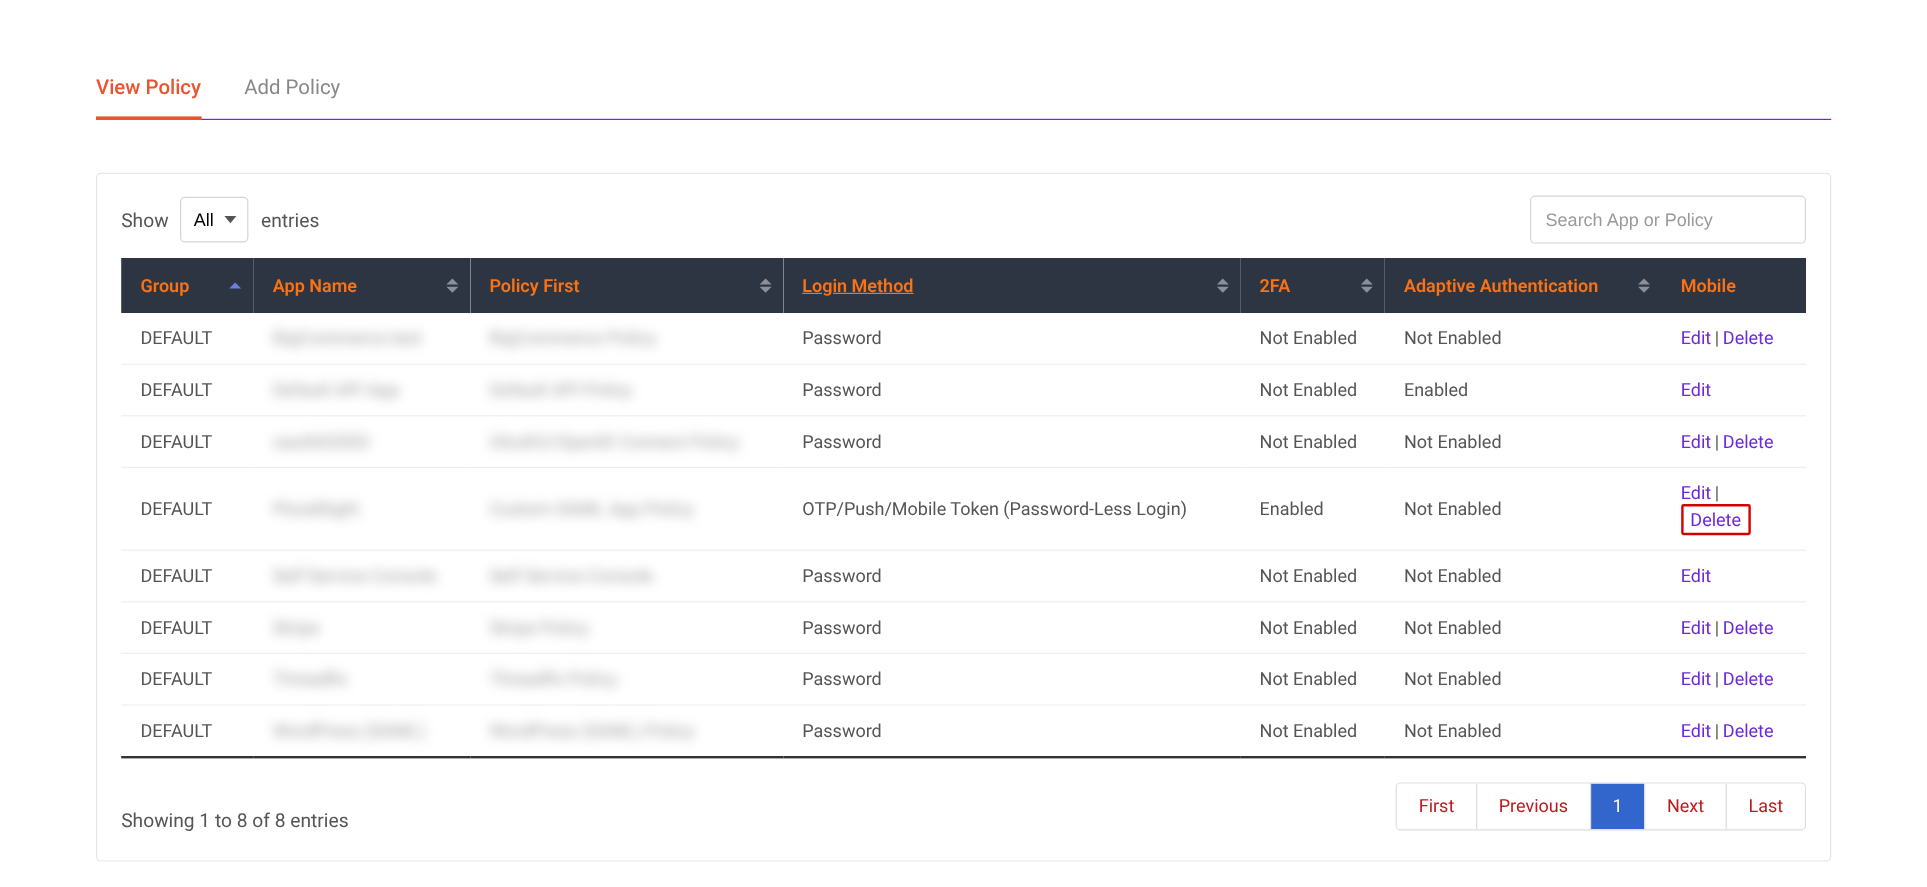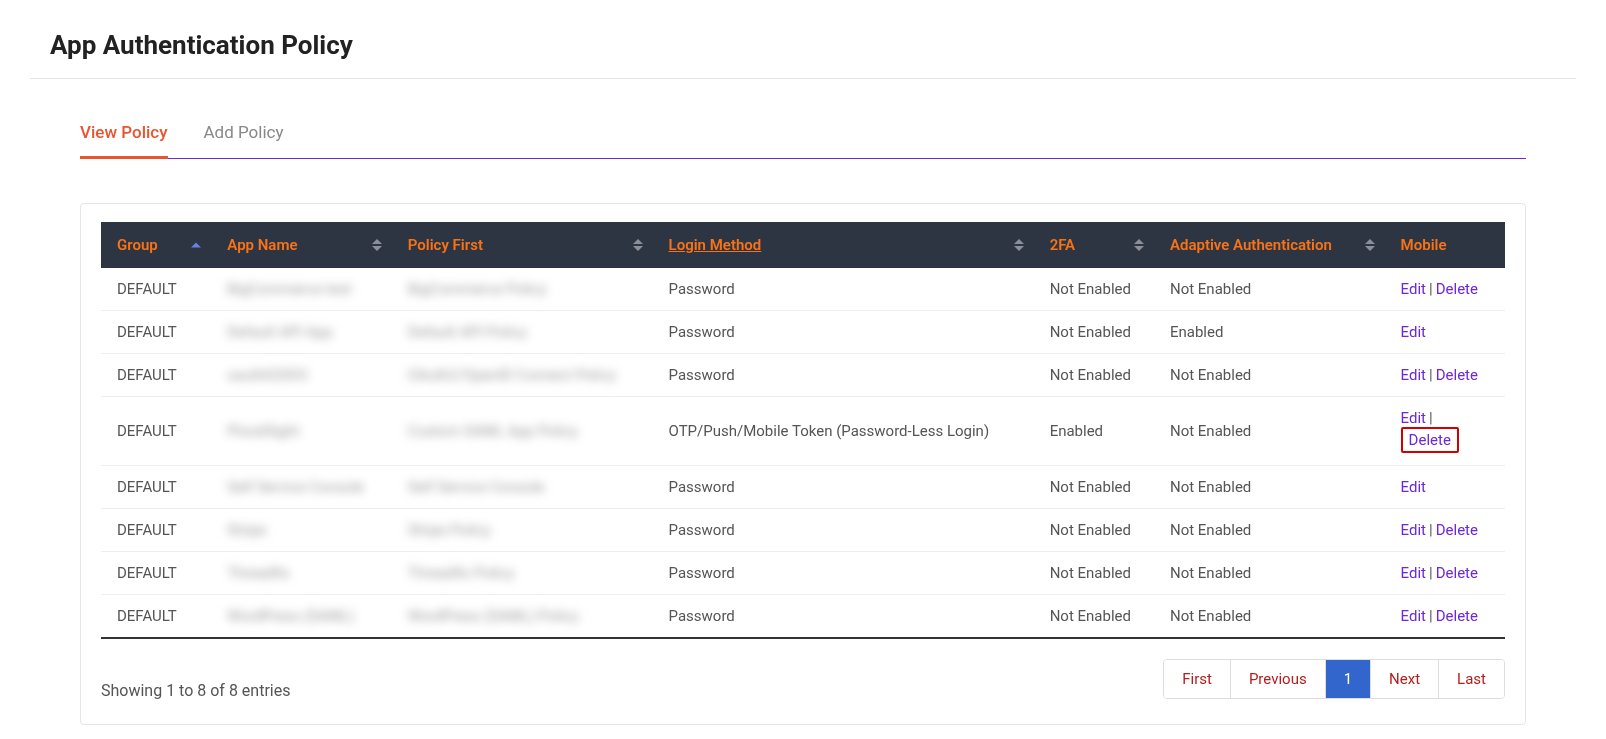--- a/index.html
+++ b/index.html
@@ -184,29 +184,40 @@
   }
 
   table.data tbody tr:nth-child(8) td {
     border-bottom: 2px solid #333;
   }
 </style>
 </head>
 <body>
 
 <div class="page-wrap">
-  <h1 class="page-title">App Authentication Policy</h1>
 
   <div class="content">
     <div class="tabs">
       <div class="tab active">View Policy</div>
       <div class="tab">Add Policy</div>
     </div>
 
     <div class="card">
+      <div class="table-top">
+        <div class="show-entries">
+          <span>Show</span>
+          <span class="select-wrap">
+            <select>
+              <option>All</option>
+            </select>
+          </span>
+          <span>entries</span>
+        </div>
+        <input class="search-input" type="text" placeholder="Search App or Policy" style="">
+      </div>
 
       <table class="data">
         <thead>
           <tr>
             <th class="col-group">
               <span>Group</span>
               <span class="sort-icon asc">
                   <span class="tri up"></span>
                 </span>
             </th>

